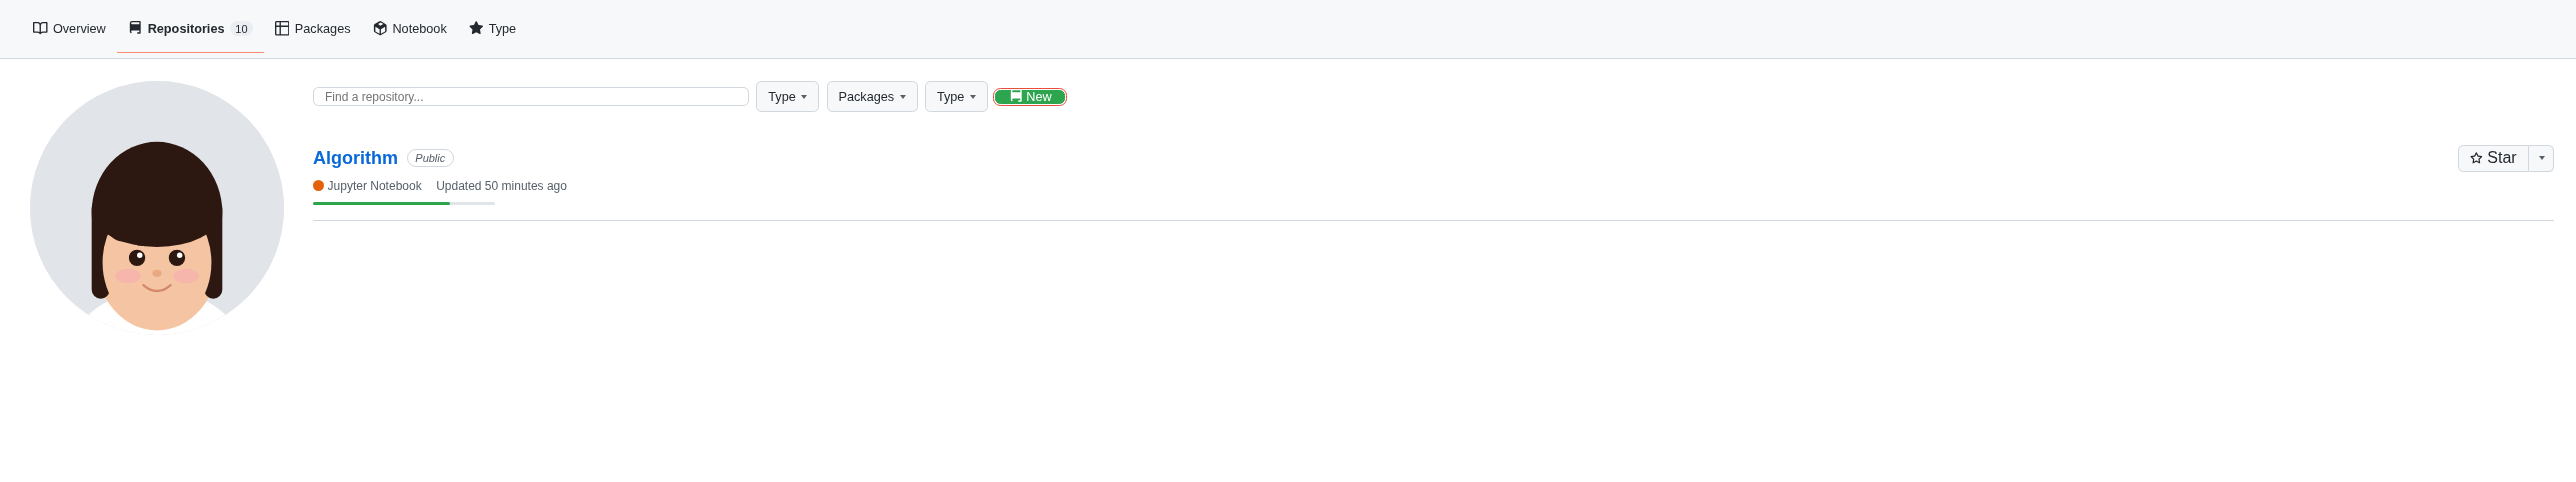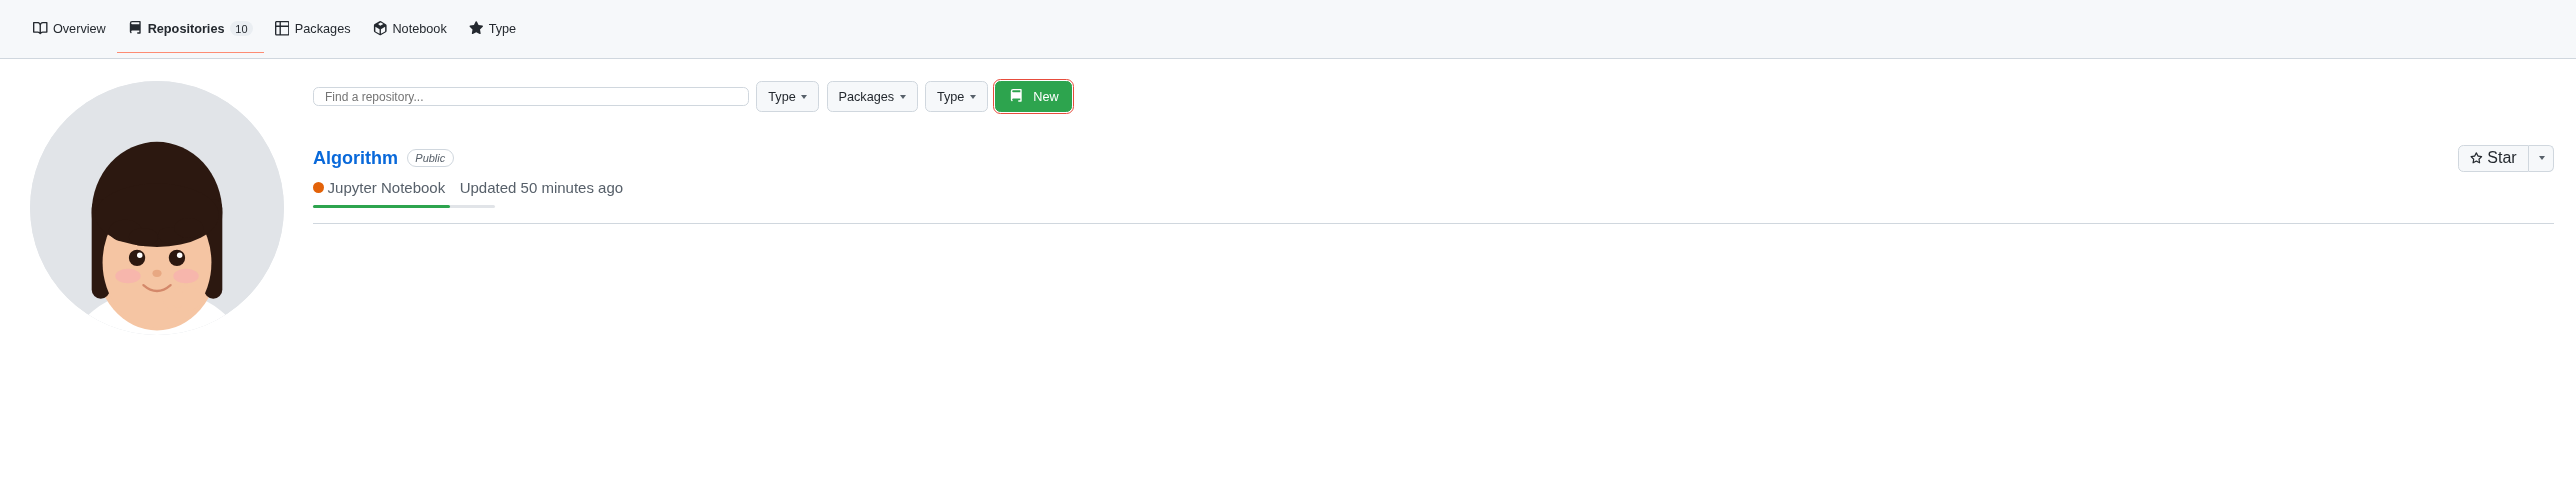--- a/index.html
+++ b/index.html
@@ -135,22 +135,22 @@
       height: 0;
       border-left: 3.6px solid transparent;
       border-right: 3.6px solid transparent;
       border-top: 4.5px solid #57606a;
       margin-left: 1.8px;
     }
 
     .new-btn {
       display: flex;
       align-items: center;
-      gap: 10px;
-      height: 31px;
+      gap: 3px;
+      height: 14px;
       padding: 4.5px 12.7px;
       border: 1.8px solid #2da44e;
       border-radius: 5.4px;
       background: #2da44e;
       font-size: 12.7px;
       font-weight: 500;
       color: #ffffff;
       cursor: pointer;
       white-space: nowrap;
       outline: 1.8px solid #e74c3c;
@@ -224,21 +224,21 @@
       border-left: none;
       border-radius: 0 5.4px 5.4px 0;
       background: #f6f8fa;
       cursor: pointer;
     }
 
     .repo-meta {
       display: flex;
       align-items: center;
       gap: 14.5px;
-      font-size: 15px;
+      font-size: 12px;
       color: #57606a;
     }
 
     .lang-dot {
       width: 11px;
       height: 11px;
       border-radius: 50%;
       background: #e36209;
       display: inline-block;
     }

